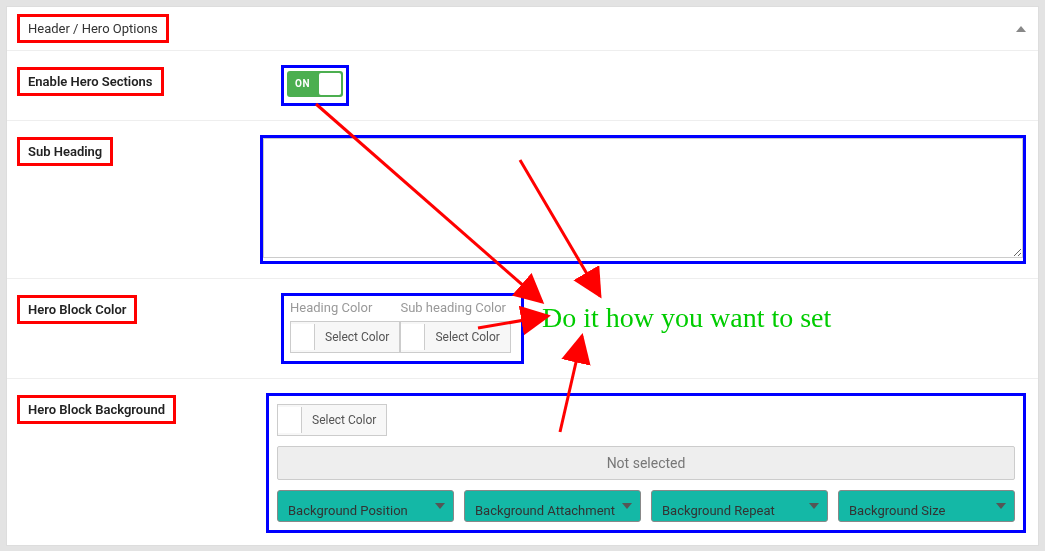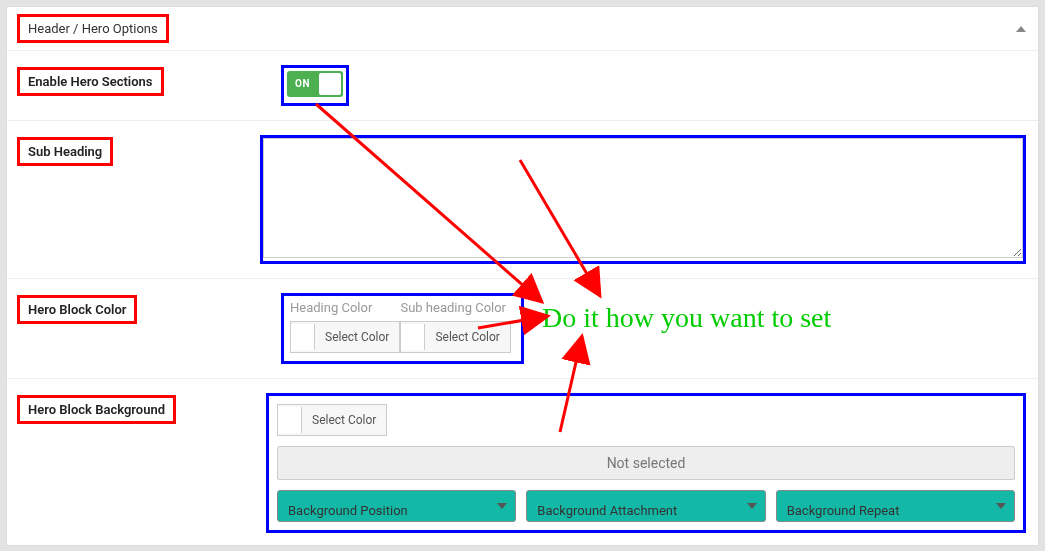--- a/index.html
+++ b/index.html
@@ -192,20 +192,24 @@
             <span class="chev-down"></span>
           </span>
           <span class="faux-select">
             <span>Background Attachment</span>
             <span class="chev-down"></span>
           </span>
           <span class="faux-select">
             <span>Background Repeat</span>
             <span class="chev-down"></span>
           </span>
+          <span class="faux-select">
+            <span>Background Size</span>
+            <span class="chev-down"></span>
+          </span>
         </span>
       </span>
     </div>
   </div>
 
 </div>
 
 <span class="annotation-text">Do it how you want to set</span>
 
 <svg class="arrows" width="1045" height="551">

